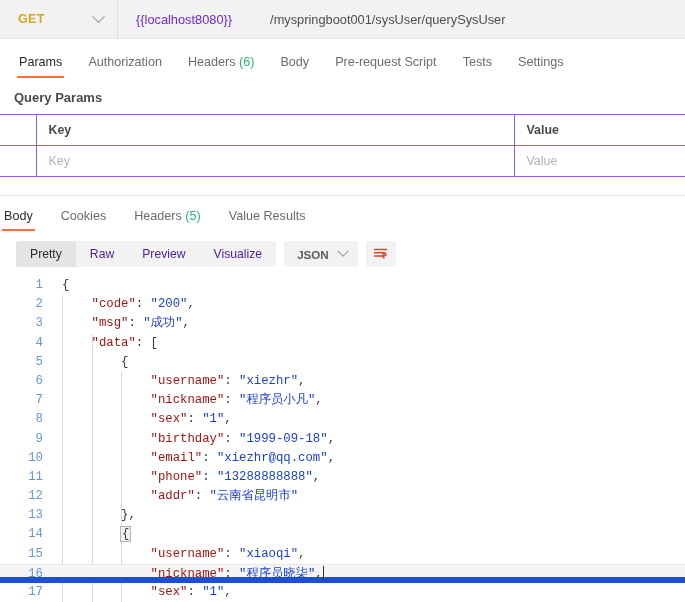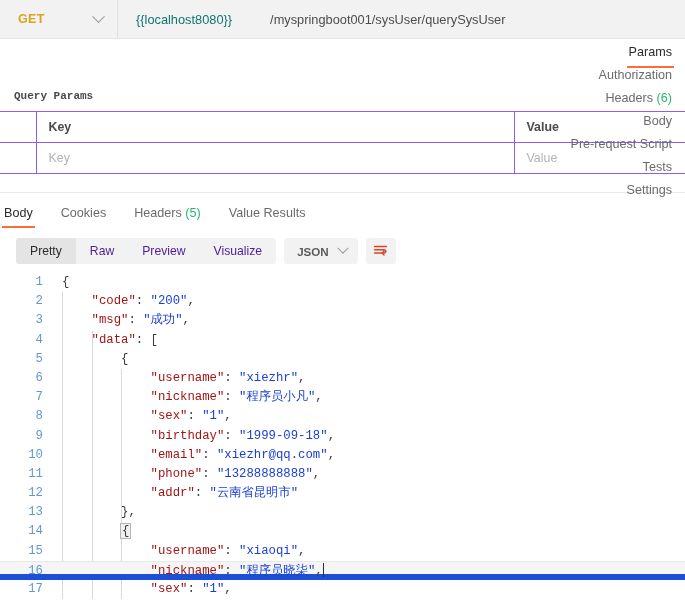--- a/index.html
+++ b/index.html
@@ -51,58 +51,56 @@
     flex: 1;
     background: #f2f2f2;
     display: flex;
     align-items: center;
     padding-left: 18px;
     font-size: 12.8px;
     white-space: nowrap;
     overflow: hidden;
     cursor: text;
   }
-  .url-var { color: #0f766e; }
+  .url-var { color: #6d28d9; }
   .url-path { color: #4d4d4d; padding-left: 38px; }
 
   
   .req-tabs {
     display: flex;
     align-items: flex-end;
     height: 33px;
     padding: 0 0 0 6px;
     gap: 0;
     border-bottom: none;
     margin-top: 6px;
-    flex-direction: column;
   }
   .tab {
     position: relative;
     font-size: 12.6px;
     color: #6b6b6b;
     padding: 0 13px 9px 13px;
     cursor: pointer;
     white-space: nowrap;
   }
   .tab.active { color: #2b2b2b; }
   .tab.active::after {
     content: "";
     position: absolute;
     left: 11px; right: 11px; bottom: 0;
     height: 2.5px;
     background: #ff6c37;
   }
   .cnt { color: #2bb673; }
 
   .section-label {
-    font-size: 11px;
+    font-size: 13px;
     font-weight: bold;
     color: #4a4a4a;
     padding: 12px 0 9px 14px;
-    font-family: Liberation Mono, monospace;
   }
 
   
   .ptable { width: 100%; border-collapse: collapse; table-layout: fixed; }
   .ptable th, .ptable td {
     border: 1px solid #8b5cf6;
     height: 31px;
     padding: 0 0 0 12px;
     text-align: left;
     font-weight: normal;

